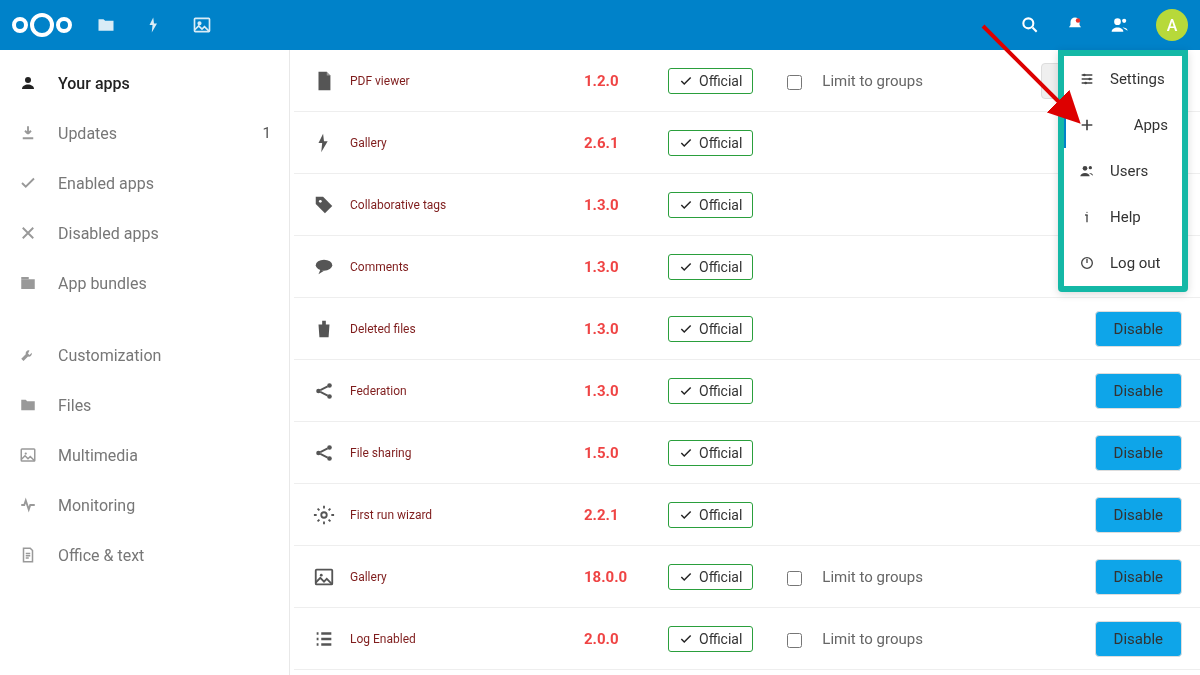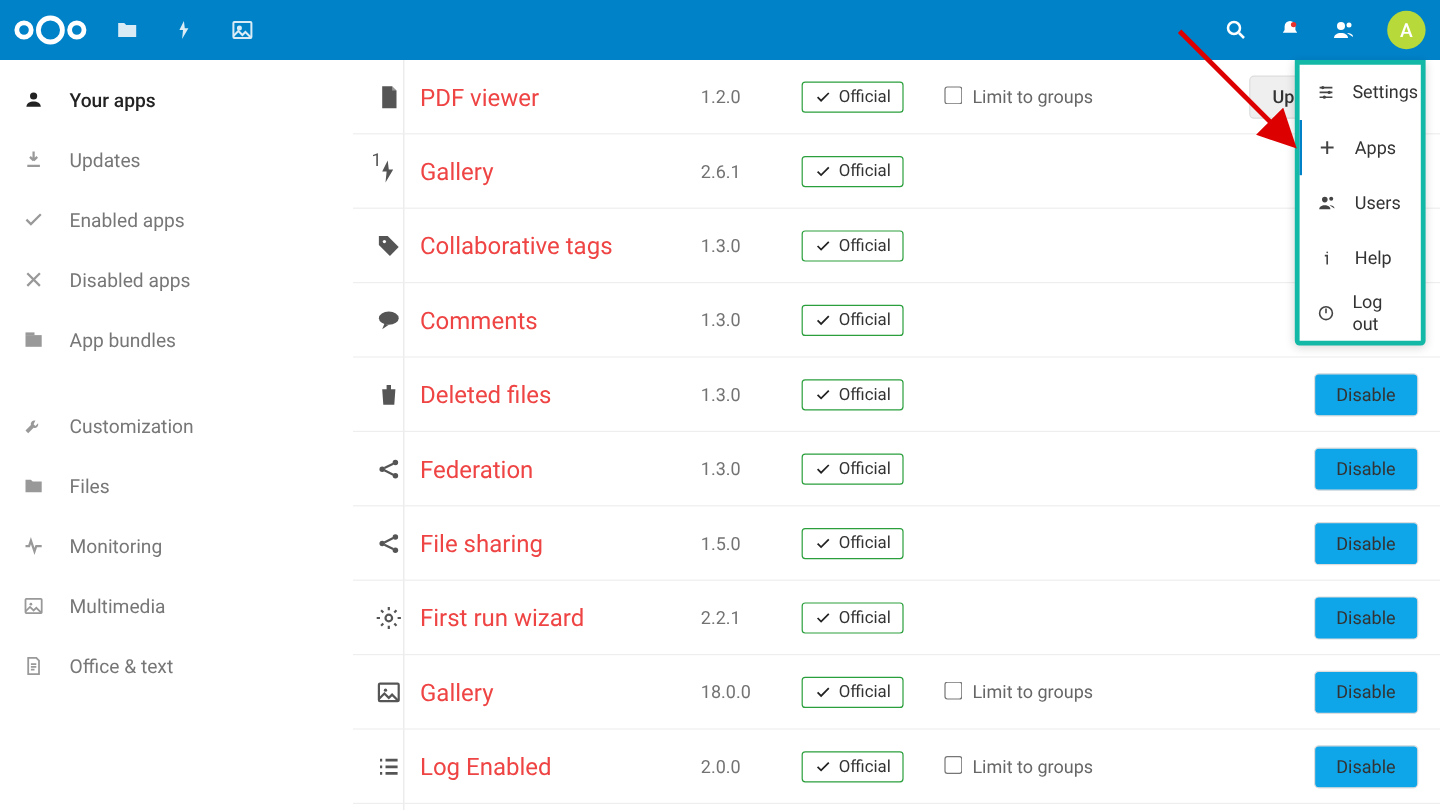--- a/index.html
+++ b/index.html
@@ -11,46 +11,46 @@
 .logo span { display:inline-block; border:4px solid #fff; border-radius:50%; }
 .logo .c1 { width:16px; height:16px; }
 .logo .c2 { width:24px; height:24px; }
 .logo .c3 { width:16px; height:16px; }
 .header-icons { display:flex; gap:28px; align-items:center; }
 .header-icons .hi { width:20px; height:20px; opacity:.85; cursor:pointer; display:flex; align-items:center; justify-content:center; }
 .header-right { margin-left:auto; display:flex; align-items:center; gap:26px; }
 .avatar { width:32px; height:32px; border-radius:50%; background:#b7d93a; display:flex; align-items:center; justify-content:center; color:#fff; font-weight:500; font-size:16px; cursor:pointer; }
 
 
-.sidebar { position:absolute; top:50px; left:0; width:337px; bottom:0; background:#fff; border-right:1px solid #e8e8e8; overflow-y:auto; padding-top:8px; }
+.sidebar { position:absolute; top:50px; left:0; width:290px; bottom:0; background:#fff; border-right:1px solid #e8e8e8; overflow-y:auto; padding-top:8px; }
 .side-item { display:flex; align-items:center; height:50px; padding:0 18px; cursor:pointer; color:#777; font-size:16px; gap:20px; }
 .side-item.active { color:#222; font-weight:500; }
 .side-item .si-icon { width:20px; height:20px; display:flex; align-items:center; justify-content:center; }
 .side-item .si-label { flex:1; }
 .side-item .si-badge { color:#555; font-size:15px; }
 .side-gap { height:22px; }
 
 
 .main { position:absolute; top:50px; left:294px; right:0; bottom:0; overflow-y:auto; }
 .row { display:flex; align-items:center; height:62px; border-bottom:1px solid #eee; padding:0 18px; gap:14px; }
 .row .r-icon { width:24px; height:24px; display:flex; align-items:center; justify-content:center; color:#555; }
-.row .r-name { flex:0 0 220px; color:#ef4444; font-size:20px; }
-.row .r-ver { flex:0 0 70px; color:#737373; font-size:15px; text-align:left; }
+.row .r-name { flex:0 0 220px; color:#7f1d1d; font-size:12px; }
+.row .r-ver { flex:0 0 70px; color:#ef4444; font-size:15px; text-align:left;font-weight:bold; }
 .row .r-badge { border:1px solid #2a9f3c; color:#333; font-size:14px; padding:4px 10px; border-radius:3px; display:flex; align-items:center; gap:6px; }
 .row .r-badge svg { width:14px; height:14px; }
-.row .r-limit { flex:0 0 180px; margin-left:20px; display:flex; align-items:flex-start; gap:8px; color:#666; font-size:15px; }
+.row .r-limit { flex:0 0 180px; margin-left:20px; display:flex; align-items:flex-end; gap:20px; color:#666; font-size:15px; }
 .row .r-limit input { width:15px; height:15px; }
 .row .r-spacer { flex:1; }
 .row .r-btn { background:#0ea5e9; border:1px solid #ddd; border-radius:4px; padding:8px 18px; font-size:15px; color:#333; cursor:pointer; }
 .row .r-btn.update { background:#efefef; font-weight:500; }
 
 
-.dropdown { position:absolute; top:50px; right:12px; width:109px; background:#fff; border:4px solid #14b8a6; box-shadow:0 2px 8px rgba(0,0,0,.15); border-radius:0 0 4px 4px; z-index:50;margin-left:36px; }
+.dropdown { position:absolute; top:50px; right:12px; width:130px; background:#fff; border:6px solid #14b8a6; box-shadow:0 2px 8px rgba(0,0,0,.15); border-radius:0 0 4px 4px; z-index:50;margin-left:36px; }
 .dd-item { display:flex; align-items:center; height:46px; padding:0 14px; gap:14px; cursor:pointer; font-size:15px; color:#333; }
-.dd-item.active { border-left:2px solid #0082c9; padding-left:12px; }
+.dd-item.active { border-left:2px solid #0082c9; padding-left:12px;justify-content:space-between; }
 .dd-item .dd-icon { width:18px; height:18px; display:flex; align-items:center; justify-content:center; color:#444; }
 
 
 .arrow { position:absolute; top:18px; left:975px; z-index:60; pointer-events:none; }
 
 svg { display:block; }
 </style>
 </head>
 <body>
 
@@ -168,34 +168,34 @@
        <span class="si-icon">
           <svg width="18" height="18" viewBox="0 0 24 24">
             <path d="M3 5h6l2 2h10v12H3z" fill="#999"></path>
           </svg>
         </span>
        <span class="si-label">Files</span>
      </div>
       <div class="side-item">
        <span class="si-icon">
           <svg width="18" height="18" viewBox="0 0 24 24">
-            <path d="M3 12h4l2-6 4 12 2-6h6" stroke="#999" stroke-width="2.5" fill="none"></path>
-          </svg>
-        </span>
-       <span class="si-label">Monitoring</span>
-     </div>
-      <div class="side-item">
-       <span class="si-icon">
-          <svg width="18" height="18" viewBox="0 0 24 24">
             <rect x="3" y="4" width="18" height="16" rx="1" fill="none" stroke="#999" stroke-width="2"></rect>
             <circle cx="9" cy="10" r="1.5" fill="#999"></circle>
             <path d="M3 18l5-5 4 4 3-3 6 6" stroke="#999" stroke-width="2" fill="none"></path>
           </svg>
         </span>
        <span class="si-label">Multimedia</span>
+     </div>
+      <div class="side-item">
+       <span class="si-icon">
+          <svg width="18" height="18" viewBox="0 0 24 24">
+            <path d="M3 12h4l2-6 4 12 2-6h6" stroke="#999" stroke-width="2.5" fill="none"></path>
+          </svg>
+        </span>
+       <span class="si-label">Monitoring</span>
      </div>
       <div class="side-item">
        <span class="si-icon">
           <svg width="18" height="18" viewBox="0 0 24 24">
             <path d="M6 3h9l3 3v15H6z" fill="none" stroke="#999" stroke-width="2"></path>
             <path d="M9 10h6M9 13h6M9 16h4" stroke="#999" stroke-width="2"></path>
           </svg>
         </span>
        <span class="si-label">Office &amp; text</span>
      </div>

